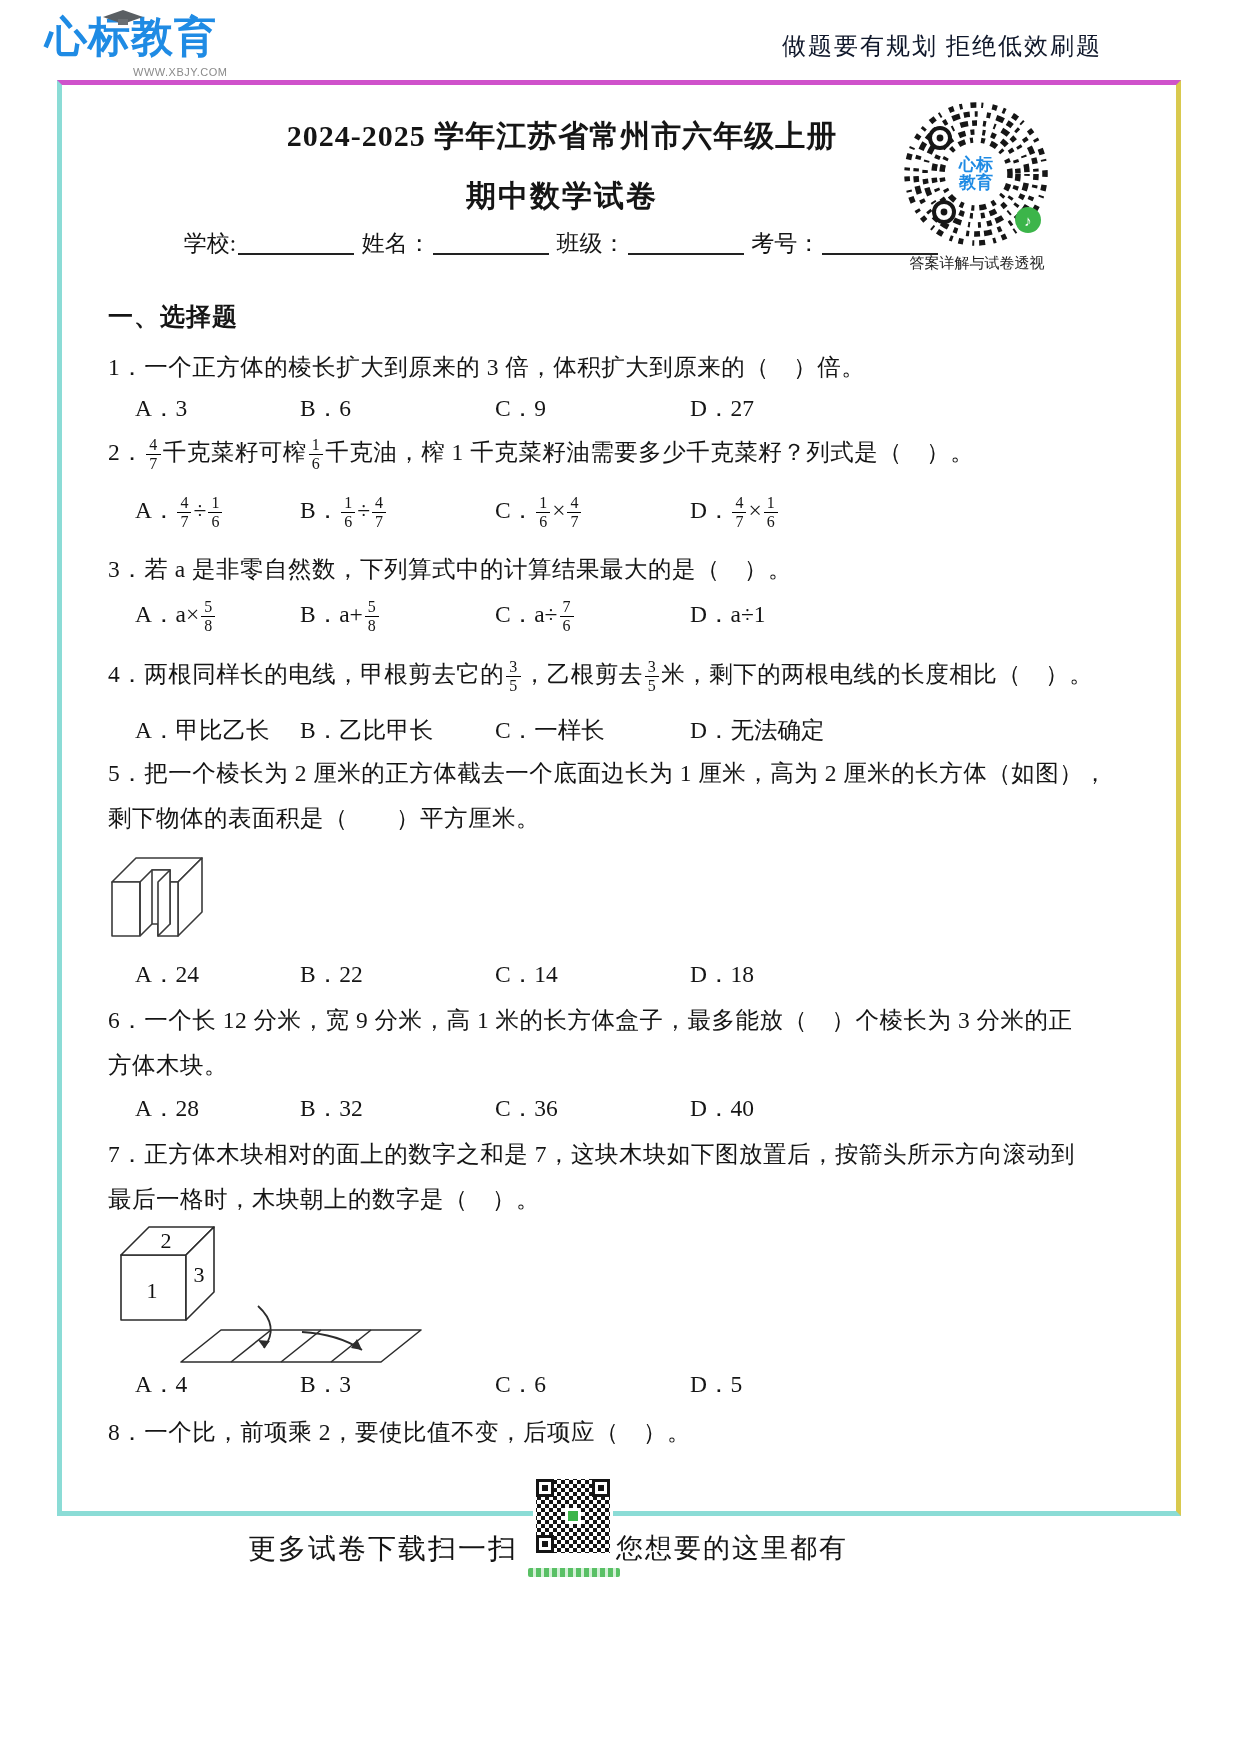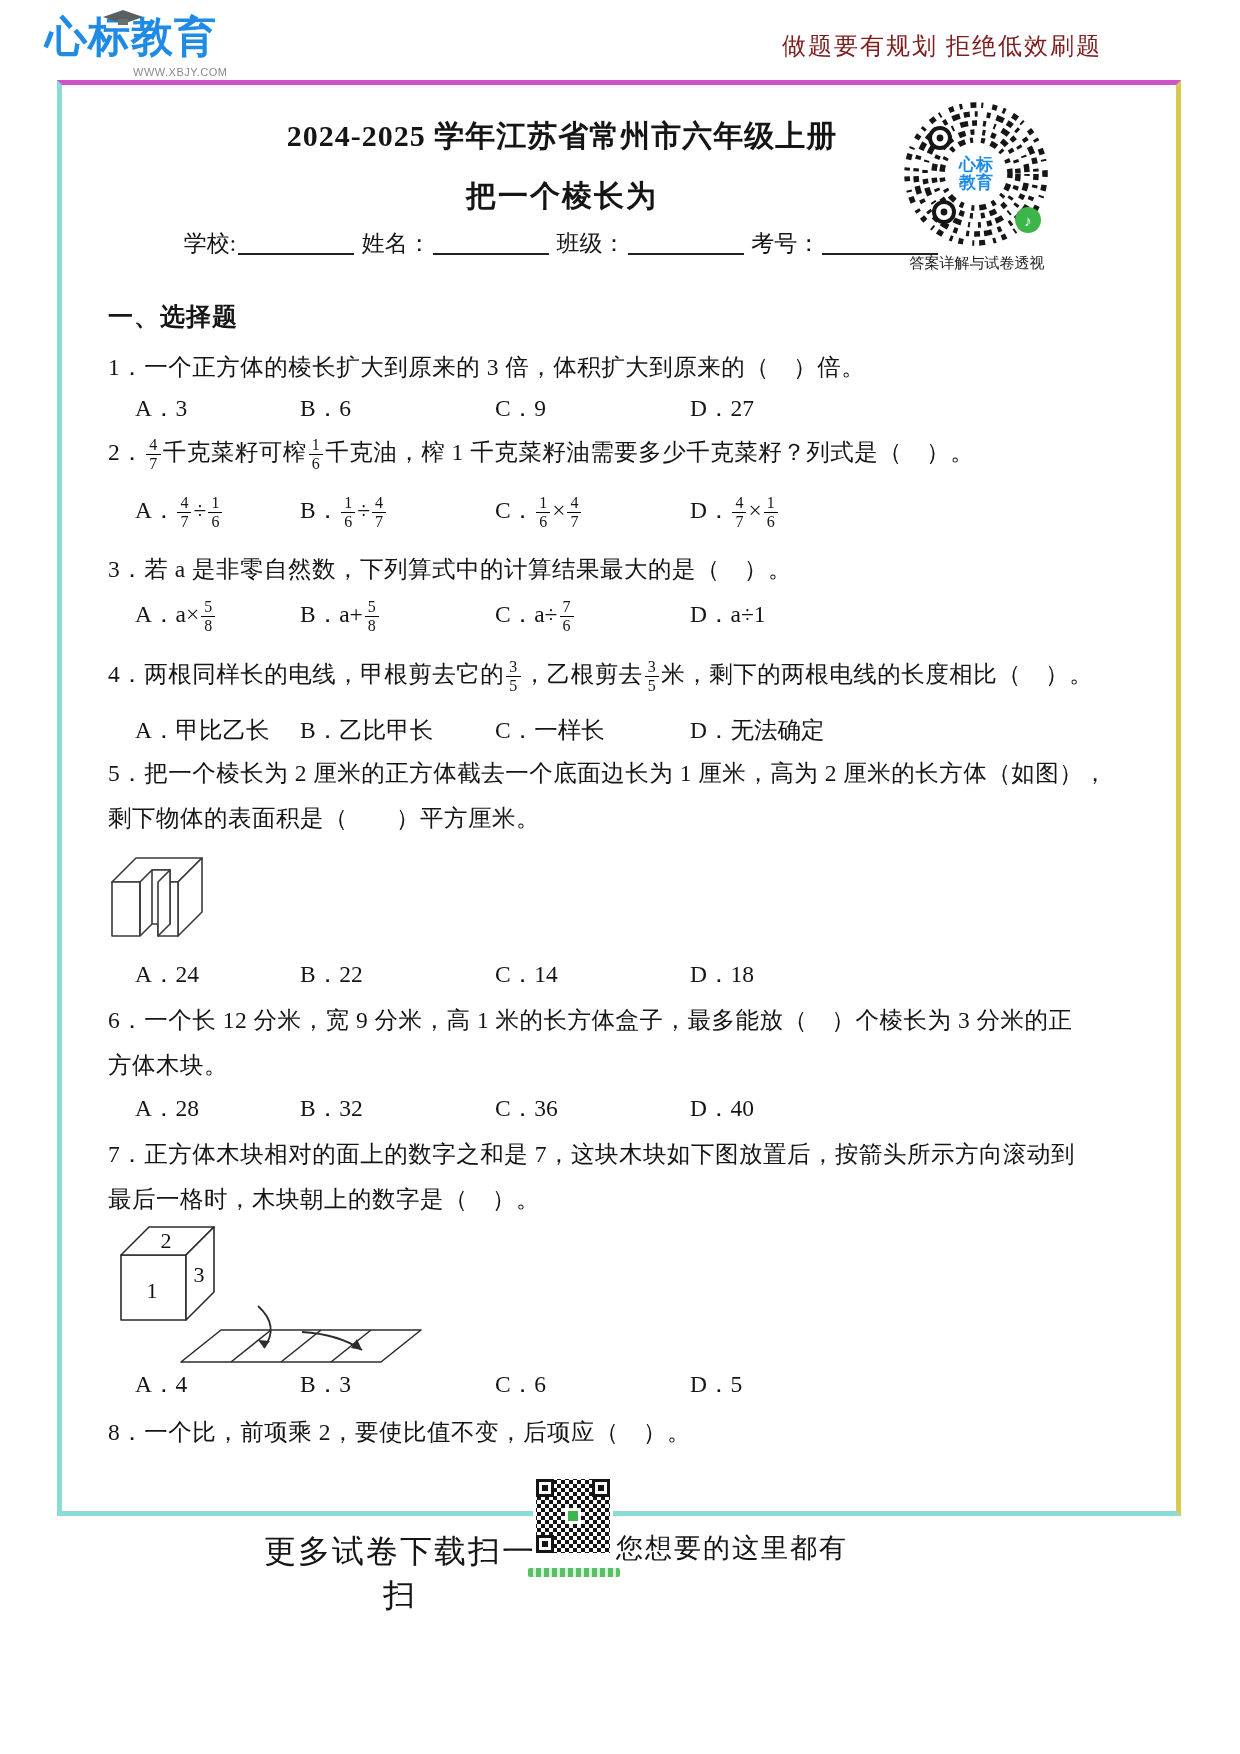--- a/index.html
+++ b/index.html
@@ -5,21 +5,21 @@
   html,body{margin:0;padding:0;background:#ffffff;}
   .page{position:relative;width:1240px;height:1754px;background:#fff;overflow:hidden;
         font-family:"Liberation Serif","DejaVu Serif",serif;color:#151515;}
 
   
   .logo{position:absolute;left:45px;top:16px;width:220px;height:62px;}
   .logo-text{font-size:42px;font-weight:bold;color:#1f8be4;letter-spacing:1px;line-height:1;}
   .logo-cap{position:absolute;left:58px;top:-6px;}
   .logo-url{position:absolute;left:88px;top:44px;font-size:11px;color:#8a8a8a;
             font-family:"Liberation Sans",sans-serif;letter-spacing:.5px;margin-top:6px;}
-  .slogan{position:absolute;top:30px;right:138px;font-size:24px;color:#7f1d1d;letter-spacing:2px;}
+  .slogan{position:absolute;top:30px;right:138px;font-size:24px;color:#0f172a;letter-spacing:2px;}
 
   
   .sheet{position:absolute;left:57px;top:80px;width:1124px;height:1436px;
          border-top:5px solid #cf52cb;border-left:5px solid #8bdcd6;
          border-right:5px solid #d9c94e;border-bottom:5px solid #8bdcd6;box-sizing:border-box;}
 
   .title{position:absolute;left:57px;top:116px;width:1010px;text-align:center;
          font-size:30px;font-weight:bold;letter-spacing:1px;}
   .subtitle{position:absolute;left:57px;top:176px;width:1010px;text-align:center;
             font-size:30px;font-weight:bold;letter-spacing:2px;}
@@ -41,22 +41,22 @@
 
   
   .vfrac{display:inline-flex;flex-direction:column;align-items:center;vertical-align:middle;
          font-size:.68em;line-height:1.15;margin:0 2px;}
   .vfrac .vn{border-bottom:1.7px solid #000;padding:0 3px;}
   .vfrac .vd{padding:0 3px;}
 
   .figure{position:absolute;}
 
   
-  .footer-left{position:absolute;left:264px;top:1530px;width:272px;text-align:center;
-               font-size:32px;letter-spacing:2px;}
+  .footer-left{position:absolute;left:248px;top:1530px;width:272px;text-align:left;
+               font-size:28px;letter-spacing:2px;}
   .footer-right{position:absolute;left:616px;top:1530px;font-size:27px;letter-spacing:2px;}
   .qr-square{position:absolute;left:533px;top:1476px;width:80px;height:84px;z-index:2;}
   .qr-subtext{position:absolute;left:528px;top:1568px;width:92px;height:9px;z-index:2;
               background:repeating-linear-gradient(90deg,#3cb54a 0 5px,rgba(60,181,74,.25) 5px 8px);
               border-radius:2px;opacity:.85;}
 </style>
 </head>
 <body>
 
 <div class="page">
@@ -69,21 +69,21 @@
         <rect x="15" y="9" width="10" height="6" fill="#6a6f73"></rect>
       </svg>
     </span>
     <span class="logo-url">WWW.XBJY.COM</span>
   </div>
   <div class="slogan">做题要有规划 拒绝低效刷题</div>
 
   <div class="sheet"></div>
 
   <div class="title">2024-2025 学年江苏省常州市六年级上册</div>
-  <div class="subtitle">把一个棱长为</div>
+  <div class="subtitle">期中数学试卷</div>
   <div class="infoline">
     <span>学校:</span><span class="blank"></span>
     <span>姓名：</span><span class="blank"></span>
     <span>班级：</span><span class="blank"></span>
     <span>考号：</span><span class="blank"></span>
   </div>
 
   <div class="qr-round">
     <svg width="152" height="152" viewBox="0 0 152 152">
       <g fill="none" stroke="#161616" stroke-width="5.5">

